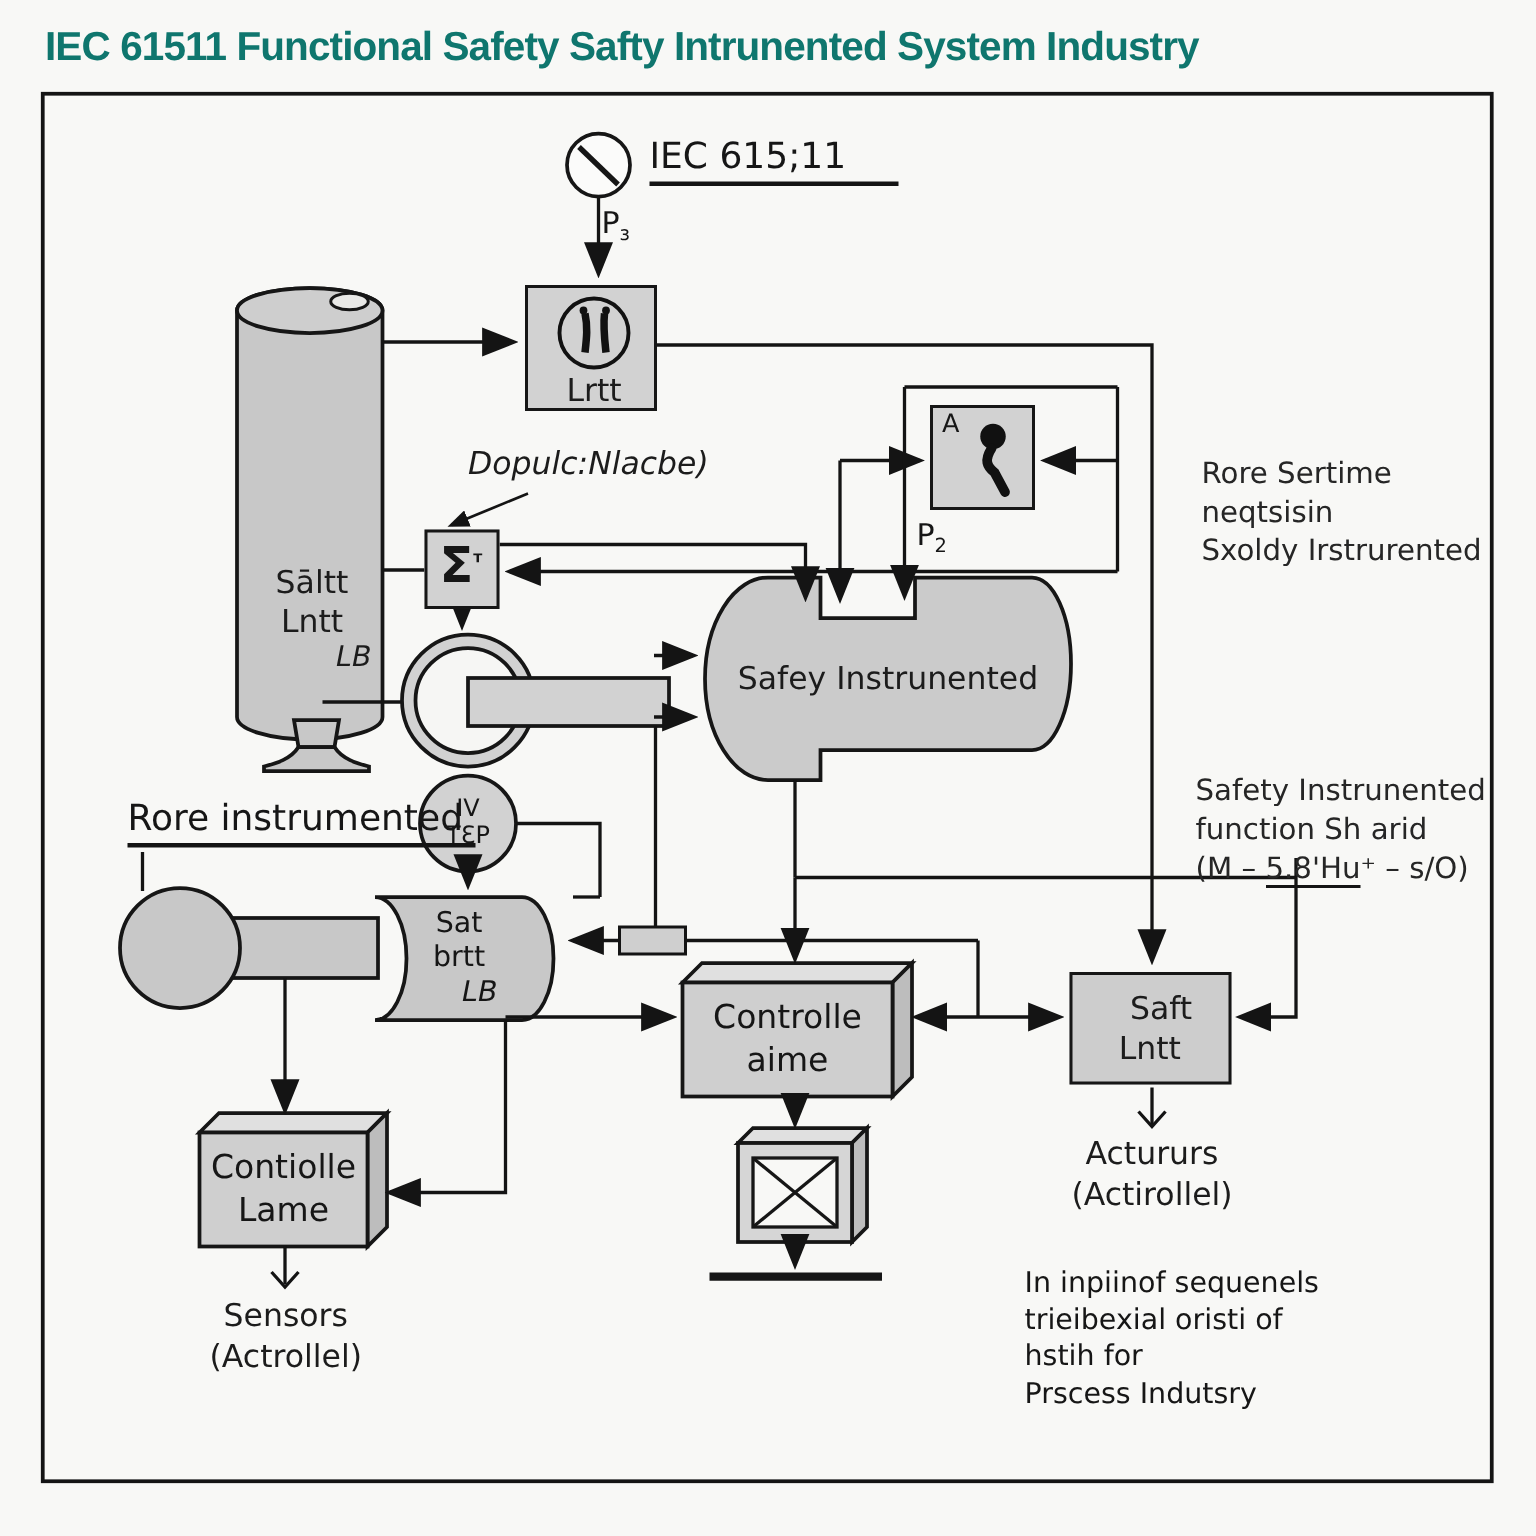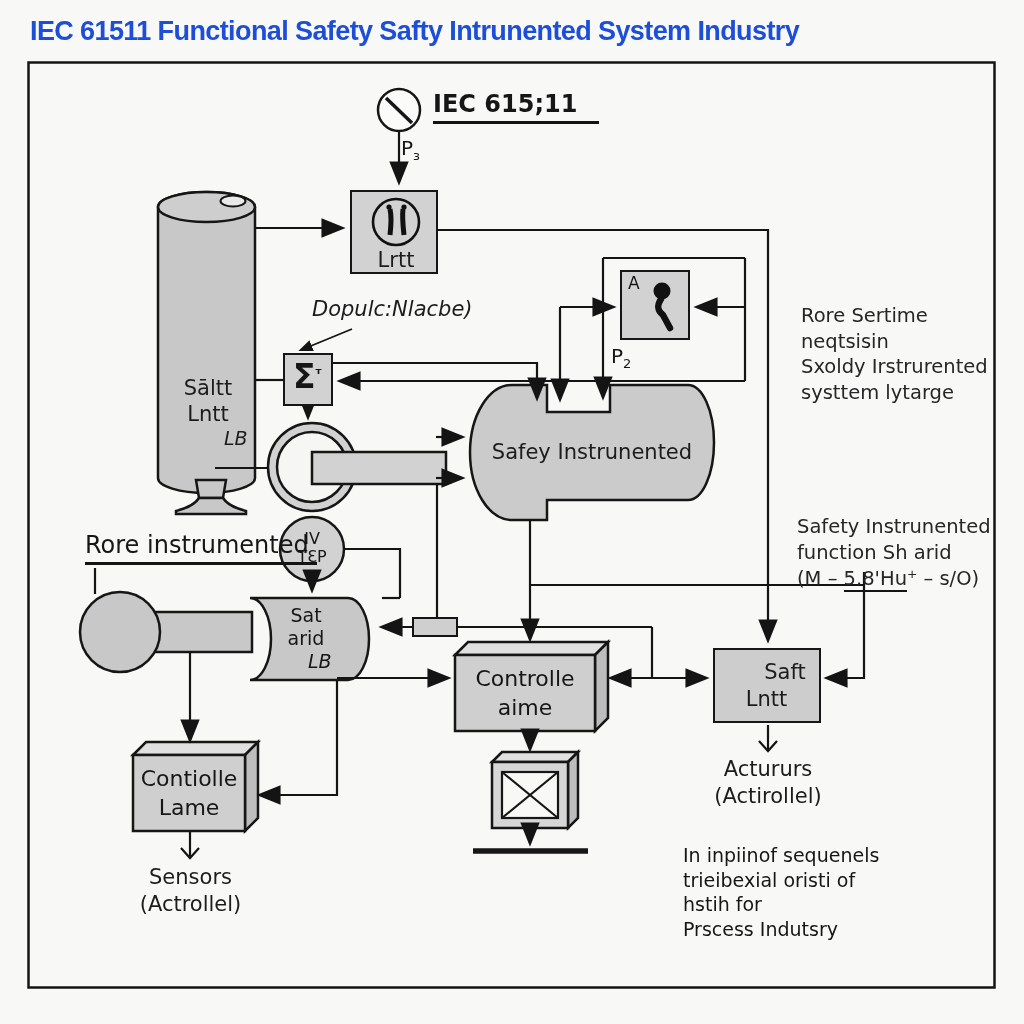--- a/index.html
+++ b/index.html
@@ -1,21 +1,21 @@
 <!DOCTYPE html>
 <html><head>
 <meta charset="utf-8">
 <style>
   html,body{margin:0;padding:0;background:#f8f8f6;}
   .stage{position:relative;width:1024px;height:1024px;background:#f8f8f6;overflow:hidden;
          font-family:"DejaVu Sans",sans-serif;color:#161616;}
   .stage svg{position:absolute;left:0;top:0;}
   .abs{position:absolute;}
   .title{font-family:"Liberation Sans",sans-serif;font-weight:700;font-size:27px;
-         letter-spacing:-0.6px;color:#1d4ed8;white-space:nowrap;text-align:center;}
+         letter-spacing:-0.6px;color:#0f766e;white-space:nowrap;text-align:center;}
   .lbl{font-size:21px;line-height:25px;color:#1c1c1c;}
   .ctr{text-align:center;}
   .small{font-size:19px;}
   .note{font-size:19.5px;line-height:25.5px;color:#262626;}
   .sub{font-size:13px;vertical-align:-5px;}
   .sup{font-size:14px;vertical-align:9px;}
   .u3{border-bottom:3px solid #141414;padding-bottom:3px;}
   .box{position:absolute;background:#d2d2d2;border:2.5px solid #161616;box-sizing:border-box;}
   .itl{font-style:italic;}
   .uline{border-bottom:2.5px solid #141414;}
@@ -153,28 +153,28 @@
 
 <div class="box" style="left:620px;top:270px;width:70px;height:70px;">
   <div class="abs" style="left:6px;top:1px;font-size:17px;">A</div>
   <svg width="48" height="56" viewBox="0 0 48 56" style="position:absolute;left:14px;top:8px;">
     <circle cx="26" cy="11" r="8.5" fill="#111"></circle>
     <path d="M25,19 C20,27 22,31 27,35 L34,48" stroke="#111" stroke-width="6.5" fill="none" stroke-linecap="round"></path>
   </svg>
 </div>
 
 <div class="box" style="left:713px;top:648px;width:108px;height:75px;background:#cdcdcd;">
-  <div class="abs lbl ctr" style="left:0;top:10px;width:118px;padding-left:11px;">Saft</div>
+  <div class="abs lbl ctr" style="left:0;top:10px;width:118px;">Saft</div>
   <div class="abs lbl ctr" style="left:0;top:37px;width:103px;">Lntt</div>
 </div>
 
 <div class="abs title" style="left:30px;top:16px;">IEC 61511 Functional Safety Safty Intrunented System Industry</div>
 
 <div class="abs" style="left:433px;top:90px;font-size:24px;">
-  <span class="u3" style="display:inline-block;min-width:166px;font-weight:bold;">IEC 615;11</span>
+  <span class="u3" style="display:inline-block;min-width:166px;">IEC 615;11</span>
 </div>
 <div class="abs" style="left:401px;top:136px;font-size:20px;">
   <span>P</span><span class="sub">ɜ</span>
 </div>
 
 <div class="abs lbl ctr" style="left:168px;top:376px;width:80px;">Sāltt</div>
 <div class="abs lbl ctr" style="left:168px;top:402px;width:80px;">Lntt</div>
 <div class="abs lbl itl" style="left:224px;top:426px;font-size:19px;">LB</div>
 
 <div class="abs lbl" style="left:312px;top:297px;font-style:italic;">Dopulc:Nlacbe)</div>
@@ -182,35 +182,34 @@
 <div class="abs lbl ctr" style="left:478px;top:440px;width:228px;">Safey Instrunented</div>
 
 <div class="abs" style="left:611px;top:344px;font-size:20px;">
   <span>P</span><span class="sub">2</span>
 </div>
 
 <div class="abs note" style="left:801px;top:267px;margin-top:36px;">
   <div>Rore Sertime</div>
   <div>neqtsisin</div>
   <div>Sxoldy Irstrurented</div>
-  <div>systtem lytarge</div>
 </div>
 
 <div class="abs" style="left:85px;top:531px;font-size:24px;">
   <span class="u3" style="display:inline-block;padding-right:8px;">Rore instrumented</span>
 </div>
 
 <div class="abs ctr" style="left:286px;top:530px;width:52px;font-size:16px;line-height:18px;">
   <div>IV</div>
   <div>TƐP</div>
 </div>
 
 <div class="abs small ctr" style="left:270px;top:604px;width:72px;line-height:23px;">
   <div>Sat</div>
-  <div>arid</div>
+  <div>brtt</div>
 </div>
 <div class="abs itl" style="left:308px;top:650px;font-size:19px;">LB</div>
 
 <div class="abs note" style="left:797px;top:514px;line-height:26px;">
   <div>Safety Instrunented</div>
   <div>function Sh arid</div>
   <div><span>(M – </span><span class="uline">5.8'Hu</span><span>⁺ – s/O)</span></div>
 </div>
 
 <div class="abs ctr" style="left:455px;top:664px;width:140px;font-size:22px;line-height:29px;">

